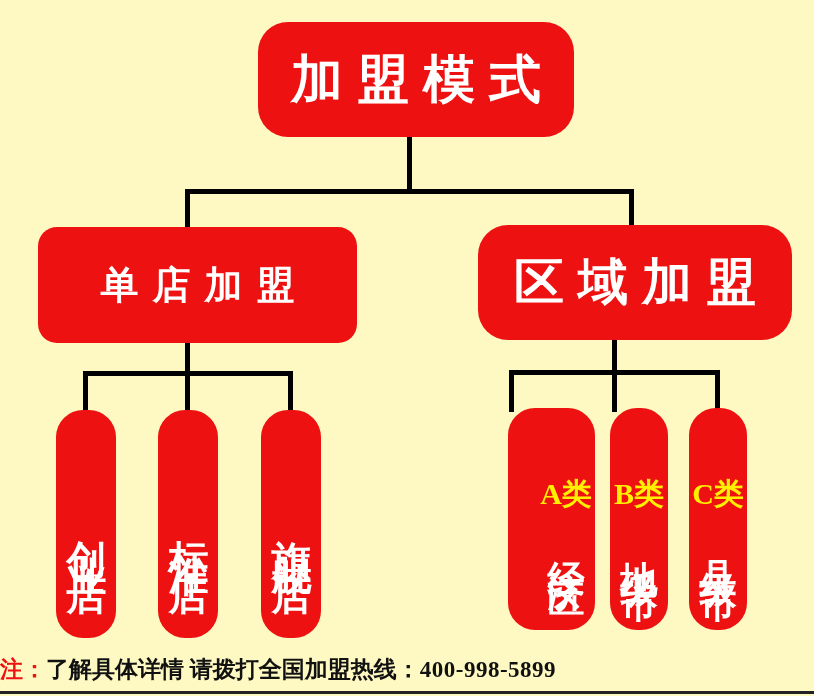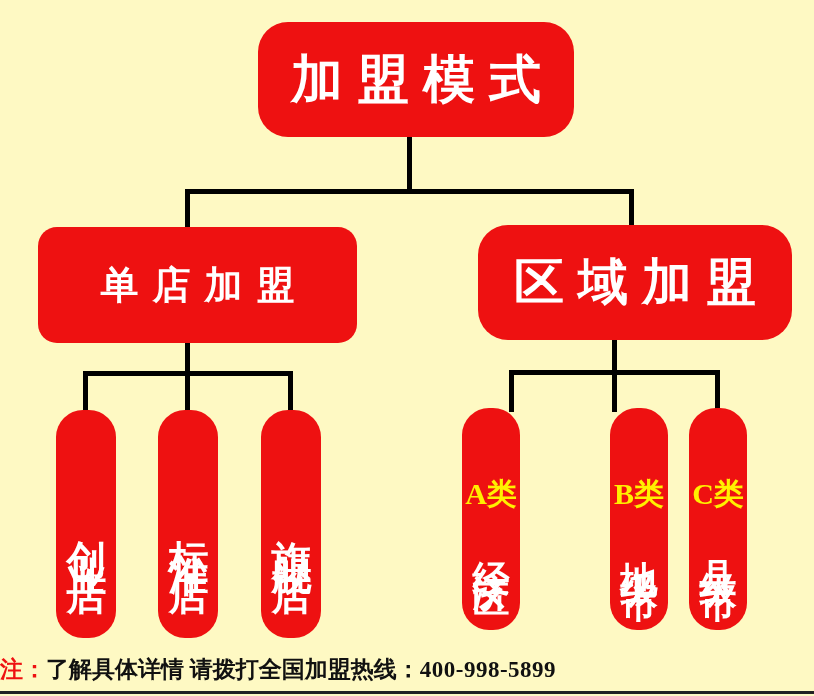--- a/index.html
+++ b/index.html
@@ -32,21 +32,21 @@
   .box-root{left:258px;top:22px;width:302px;height:115px;}
   .box-left{left:38px;top:227px;width:305px;height:116px;font-size:38px;border-radius:19px;}
   .box-right{left:478px;top:225px;width:300px;height:115px;font-size:50px;}
   .pill{
     border-radius:27px;
     flex-direction:column;
   }
   .pill-l{width:60px;height:228px;top:410px;}
   .pill-r{width:58px;height:222px;top:408px;}
   .pill-l1{left:56px;}  .pill-l2{left:158px;}  .pill-l3{left:261px;}
-  .pill-r1{left:462px;} .pill-r2{left:610px;}  .pill-r3{left:689px;text-align:right;}
+  .pill-r1{left:508px;padding-left:29px;} .pill-r2{left:610px;}  .pill-r3{left:689px;text-align:right;}
   .vtext{
     writing-mode:vertical-rl;
     text-orientation:upright;
     font-weight:700;
     font-size:40px;
     letter-spacing:16px;
     line-height:1;
     padding-top:16px; 
   }
   .pill-r .vtext{

